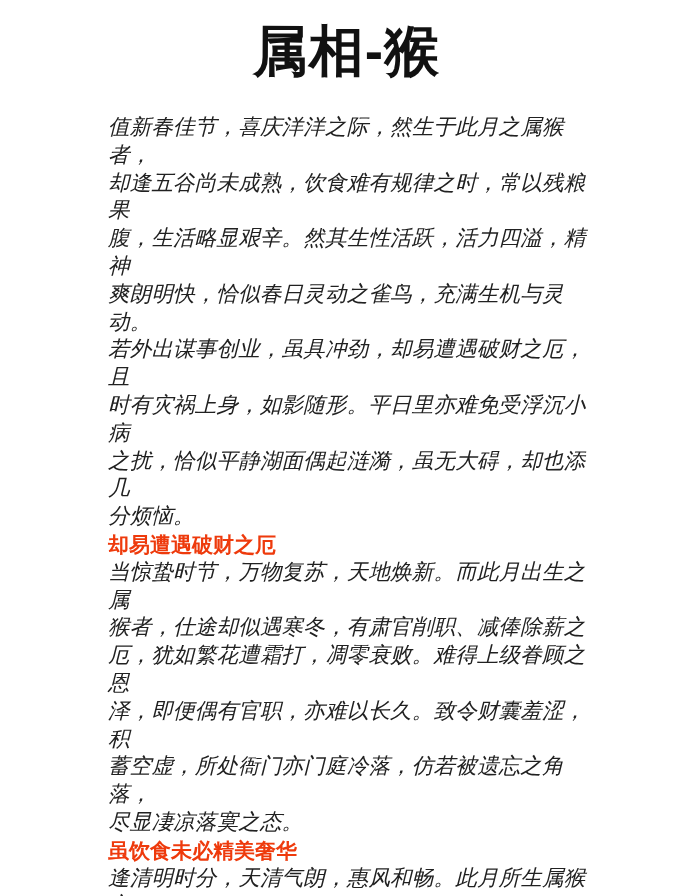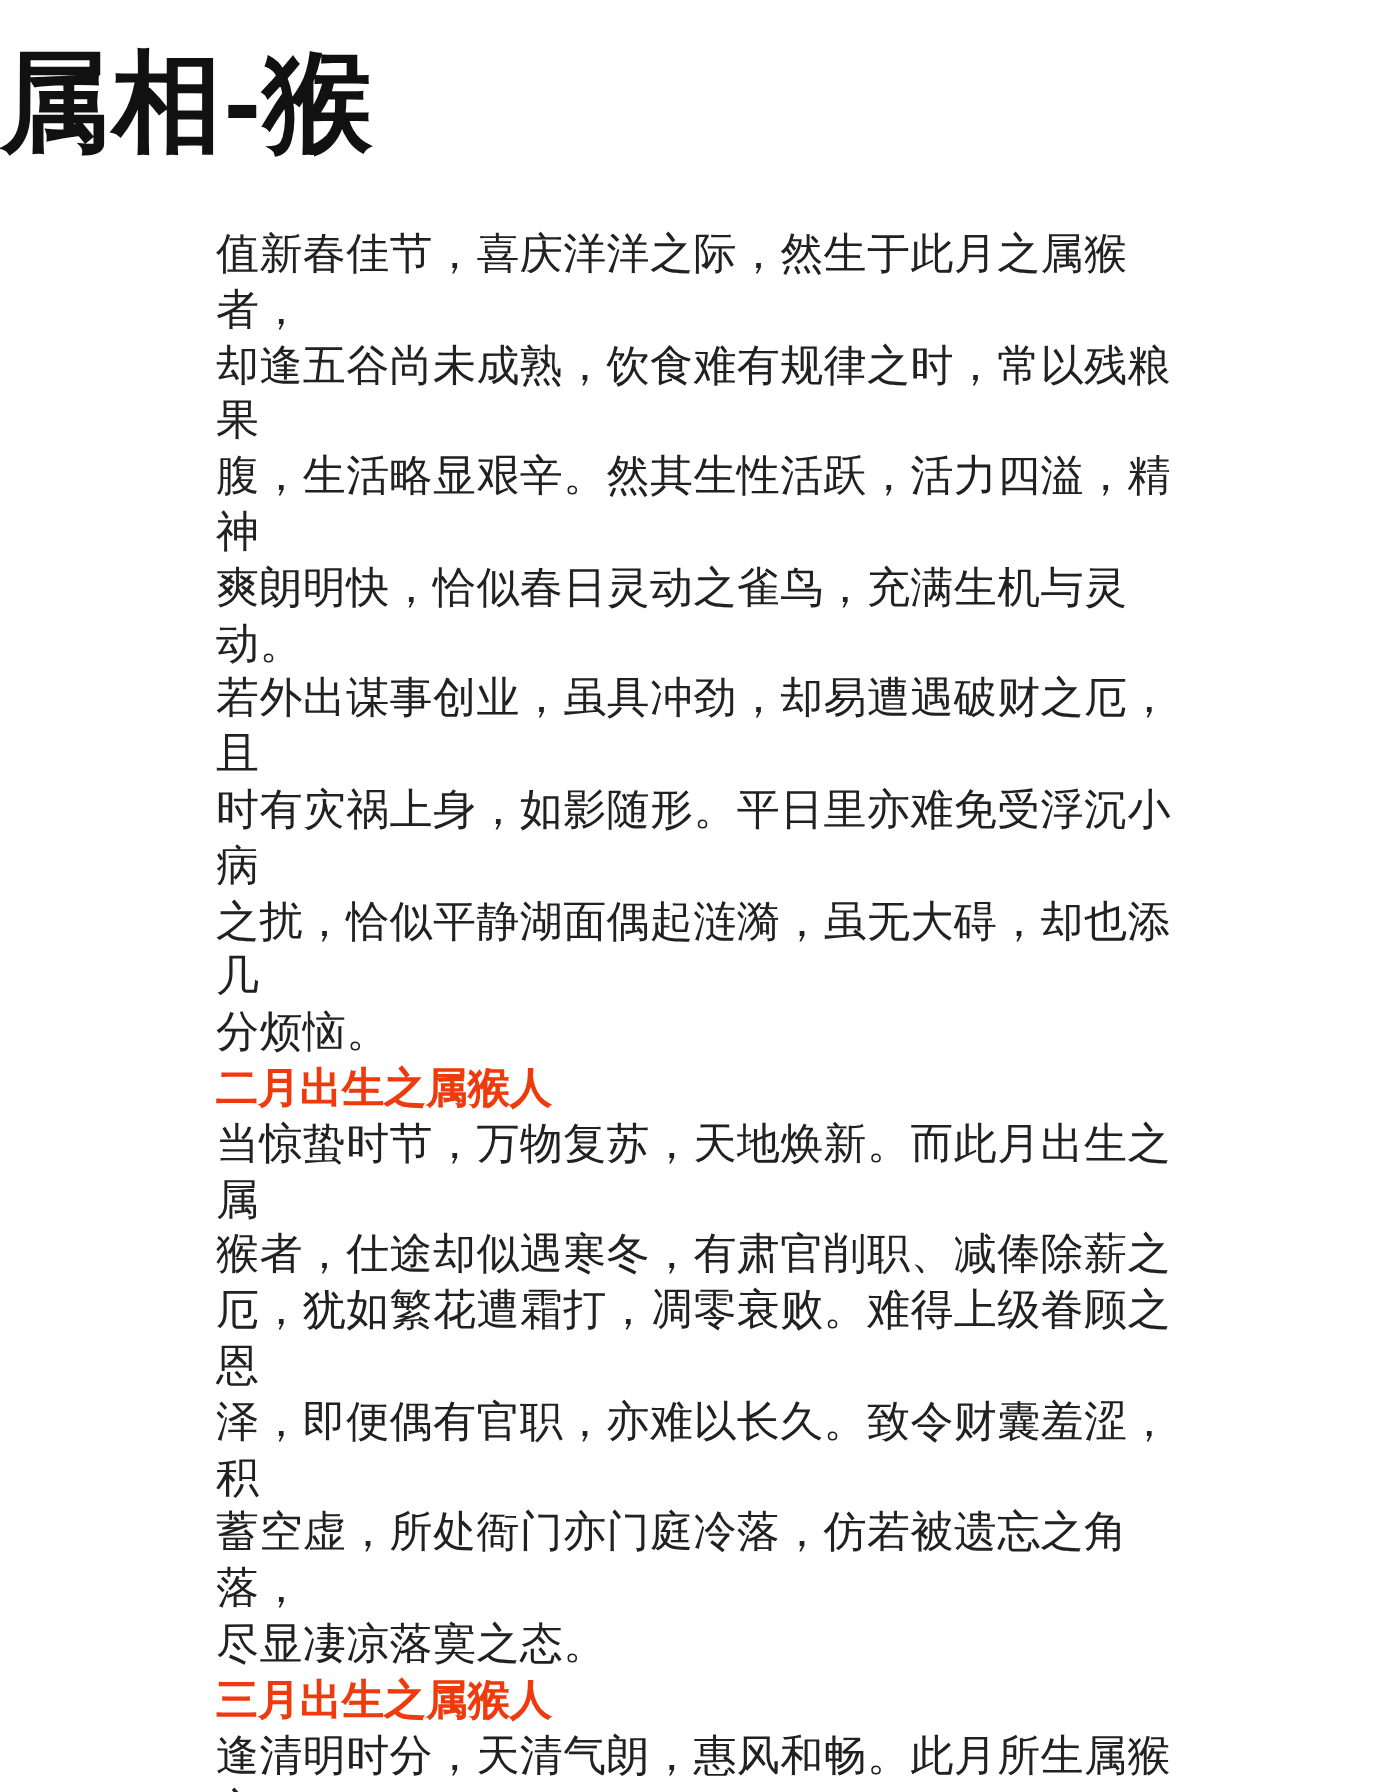--- a/index.html
+++ b/index.html
@@ -13,20 +13,21 @@
     width: 693px;
     height: 896px;
     background: #ffffff;
     overflow: hidden;
   }
   .doc-title {
     position: absolute;
     top: 18px;
     left: 0;
     width: 693px;
+    text-align: center;
     font-size: 55px;
     line-height: 66px;
     font-weight: 900;
     color: #111111;
     letter-spacing: 1px;
   }
   .content {
     position: absolute;
     top: 114px;
     left: 108px;
@@ -40,20 +41,21 @@
     color: #ee3a0c;
   }
   .section-body {
     margin: 0;
     font-size: 21.5px;
     line-height: 27.8px;
     font-weight: 500;
     color: #212121;
     letter-spacing: 0.2px;
     white-space: pre-line;
+    font-style: italic;
   }
 </style>
 </head>
 <body>
 
 <div class="page">
 
   <div class="doc-title">属相-猴</div>
 
   <div class="content">
@@ -63,31 +65,31 @@
 却逢五谷尚未成熟，饮食难有规律之时，常以残粮果
 腹，生活略显艰辛。然其生性活跃，活力四溢，精神
 爽朗明快，恰似春日灵动之雀鸟，充满生机与灵动。
 若外出谋事创业，虽具冲劲，却易遭遇破财之厄，且
 时有灾祸上身，如影随形。平日里亦难免受浮沉小病
 之扰，恰似平静湖面偶起涟漪，虽无大碍，却也添几
 分烦恼。</p>
     </div>
 
     <div>
-      <h2 class="section-heading">二月出生之属猴人</h2>
+      <h2 class="section-heading">却易遭遇破财之厄</h2>
       <p class="section-body">当惊蛰时节，万物复苏，天地焕新。而此月出生之属
 猴者，仕途却似遇寒冬，有肃官削职、减俸除薪之
 厄，犹如繁花遭霜打，凋零衰败。难得上级眷顾之恩
 泽，即便偶有官职，亦难以长久。致令财囊羞涩，积
 蓄空虚，所处衙门亦门庭冷落，仿若被遗忘之角落，
 尽显凄凉落寞之态。</p>
     </div>
 
     <div>
-      <h2 class="section-heading">三月出生之属猴人</h2>
+      <h2 class="section-heading">虽饮食未必精美奢华</h2>
       <p class="section-body">逢清明时分，天清气朗，惠风和畅。此月所生属猴之
 人才能与智技超凡出众，如璀璨之星耀于夜空。婚姻
 生活亦美满幸福，堪称终身之幸事。其经营之才卓
 越，可成就一番事业，且能于忙碌中寻得清闲自在，
 悠然自得，优游快乐似神仙。凡事虽有顺逆交替，然
 总能扭转乾坤，改祸呈祥。其仪表堂堂，衣冠楚楚，
 令人瞩目，虽饮食未必精美奢华，却足以饱腹有余，
 生活平实而满足。</p>
     </div>
 

